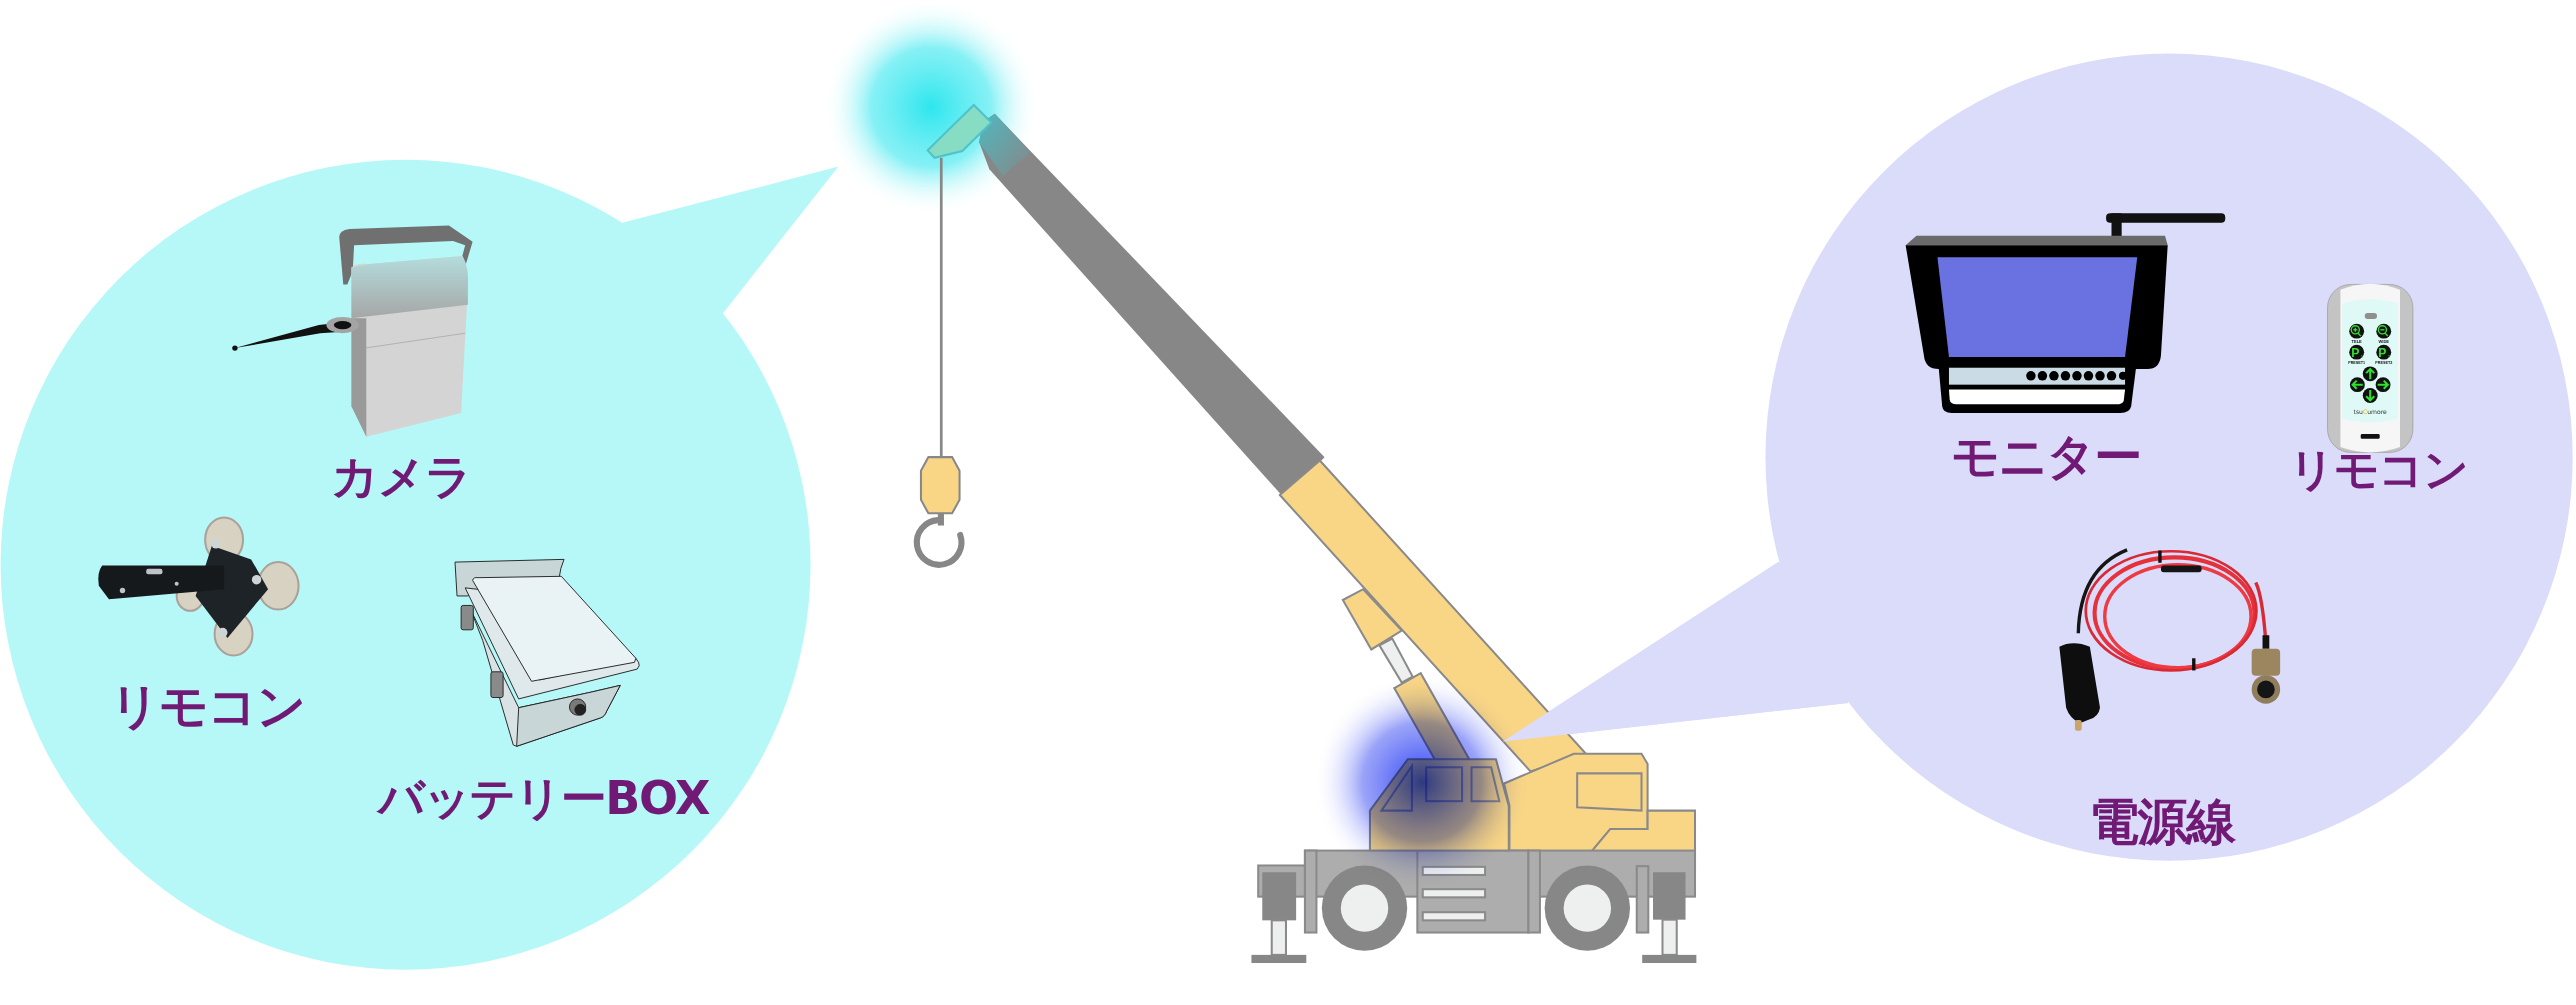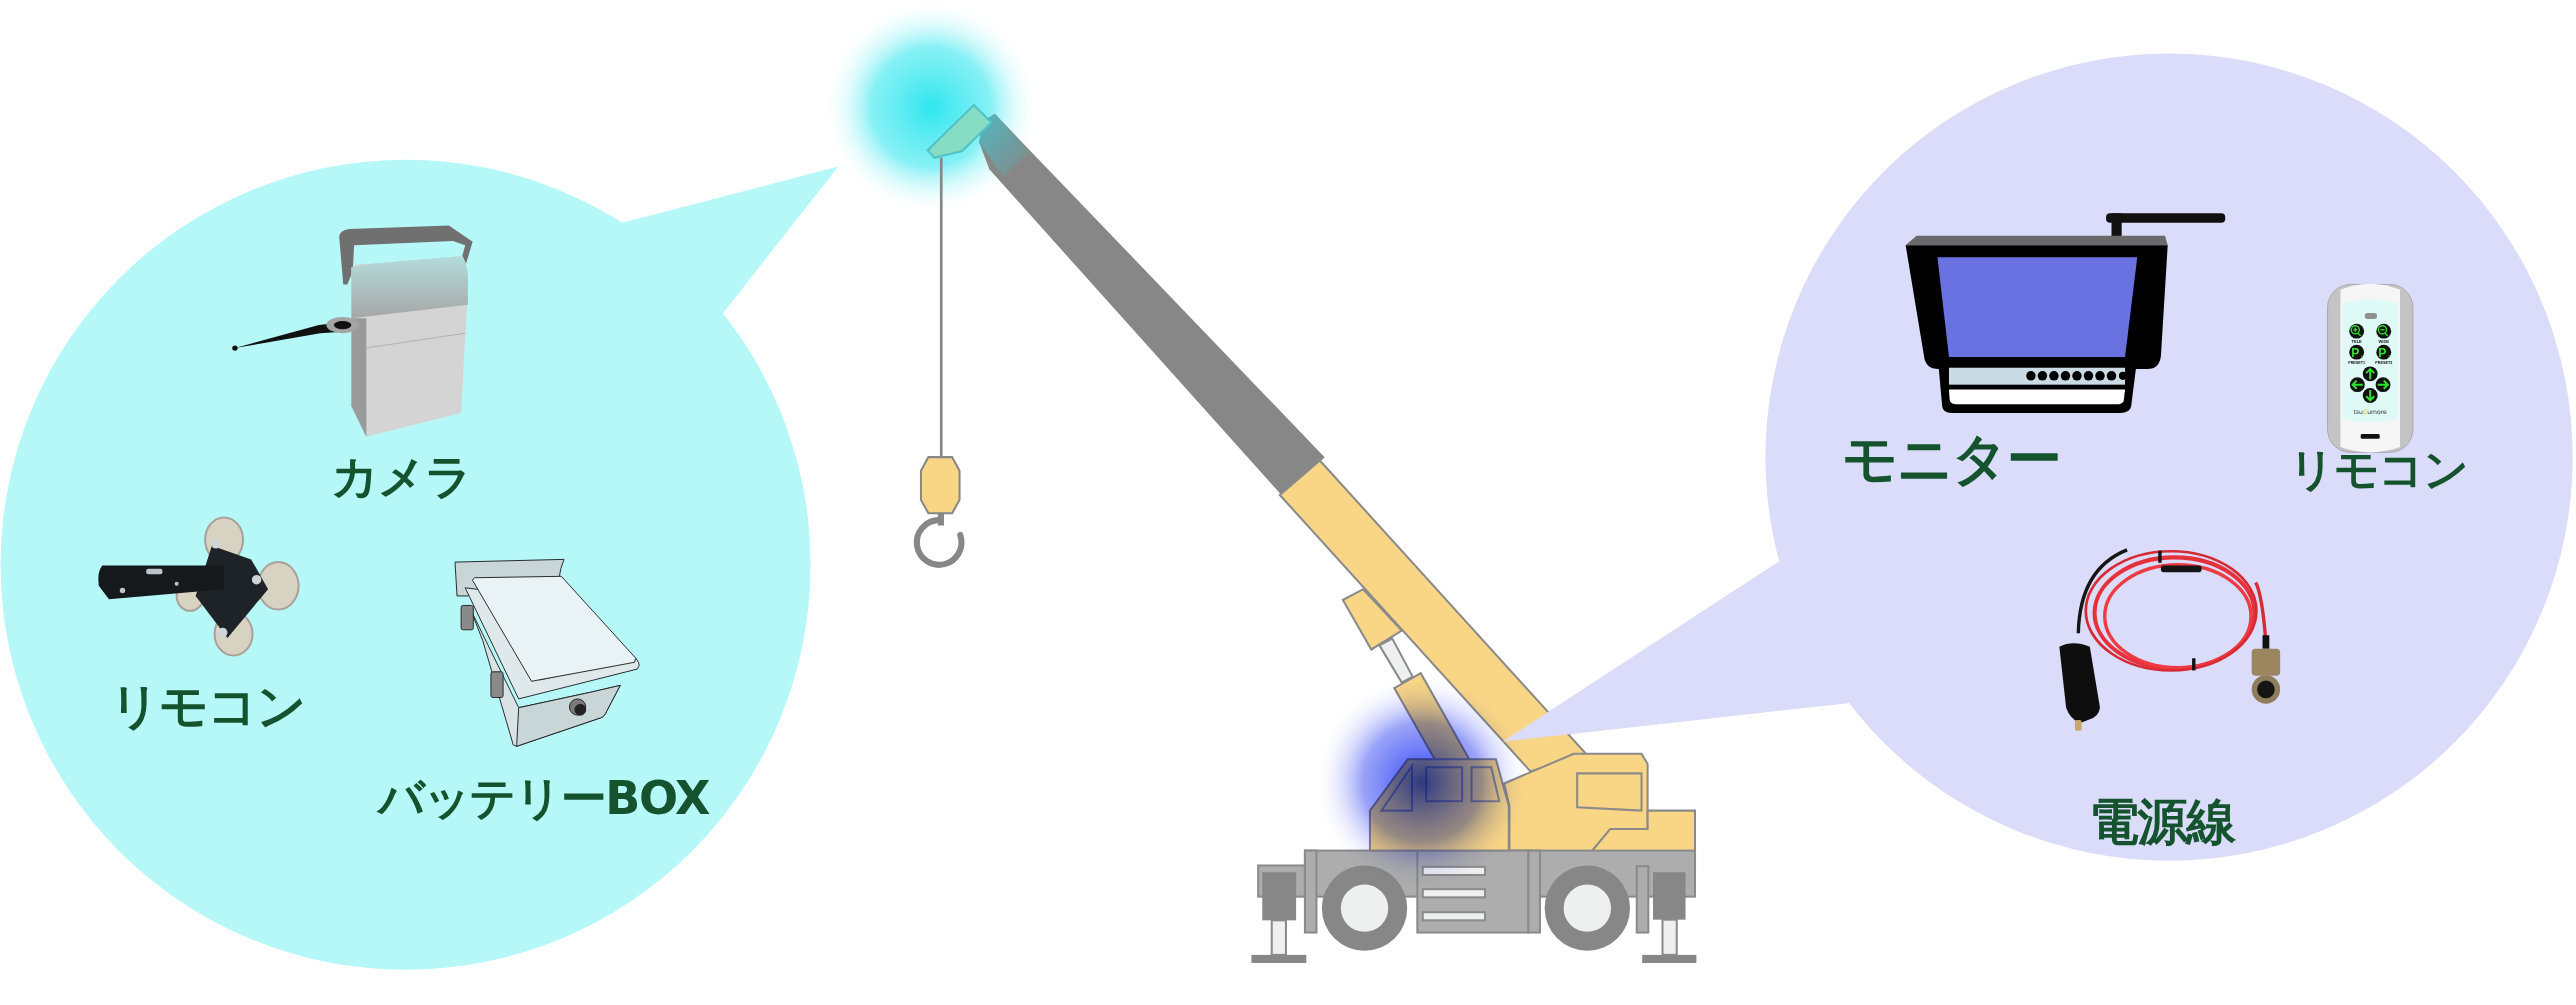--- a/index.html
+++ b/index.html
@@ -1,19 +1,19 @@
 <!DOCTYPE html>
 <html style="font-size:11px"><head>
 <meta charset="utf-8">
 <style>
   html, body { margin: 0; padding: 0; background: #ffffff; }
   body { width: 2576px; height: 1005px; position: relative; overflow: hidden;
          font-family: "DejaVu Sans", "Liberation Sans", sans-serif; }
   #scene { position: absolute; left: 0; top: 0; width: 2576px; height: 1005px; }
-  .label { position: absolute; font-weight: bold; color: #14532d; white-space: nowrap;
+  .label { position: absolute; font-weight: bold; color: #701a75; white-space: nowrap;
            font-family: "DejaVu Sans", sans-serif; letter-spacing: -1.4px; line-height: 1; }
   .rc-label { font-family: "Liberation Sans", sans-serif; font-weight: bold; fill: #111; }
 </style>
 </head>
 <body>
 
 <svg id="scene" width="2576" height="1005" viewBox="0 0 3802 1484" xmlns="http://www.w3.org/2000/svg">
   <defs>
     <radialGradient id="glowCyan" cx="50%" cy="50%" r="50%">
       <stop offset="0%" stop-color="#2ee6ee" stop-opacity="1"></stop>
@@ -259,16 +259,16 @@
     <circle cx="2099" cy="1155" r="160" fill="url(#glowBlue)" style="mix-blend-mode:multiply"></circle>
   </g>
 
   <polygon points="2625,830 2218,1095 2728,1038" fill="#dadcfa"></polygon>
 </svg>
 
 <div class="label" style="left:331px; top:453px; font-size:47px;">カメラ</div>
 <div class="label" style="left:110px; top:682px; font-size:49px;">リモコン</div>
 <div class="label" style="left:378px; top:762px; font-size:46px;margin-top:13px;">バッテリーBOX</div>
 
-<div class="label" style="left:1842px; top:432px; font-size:55px;text-align:right;">モニター</div>
+<div class="label" style="left:1951px; top:432px; font-size:48px;text-align:right;">モニター</div>
 <div class="label" style="left:2289px; top:447px; font-size:45px;">リモコン</div>
 <div class="label" style="left:2089px; top:781px; font-size:50px;margin-top:16px;">電源線</div>
 
 
 </body></html>

